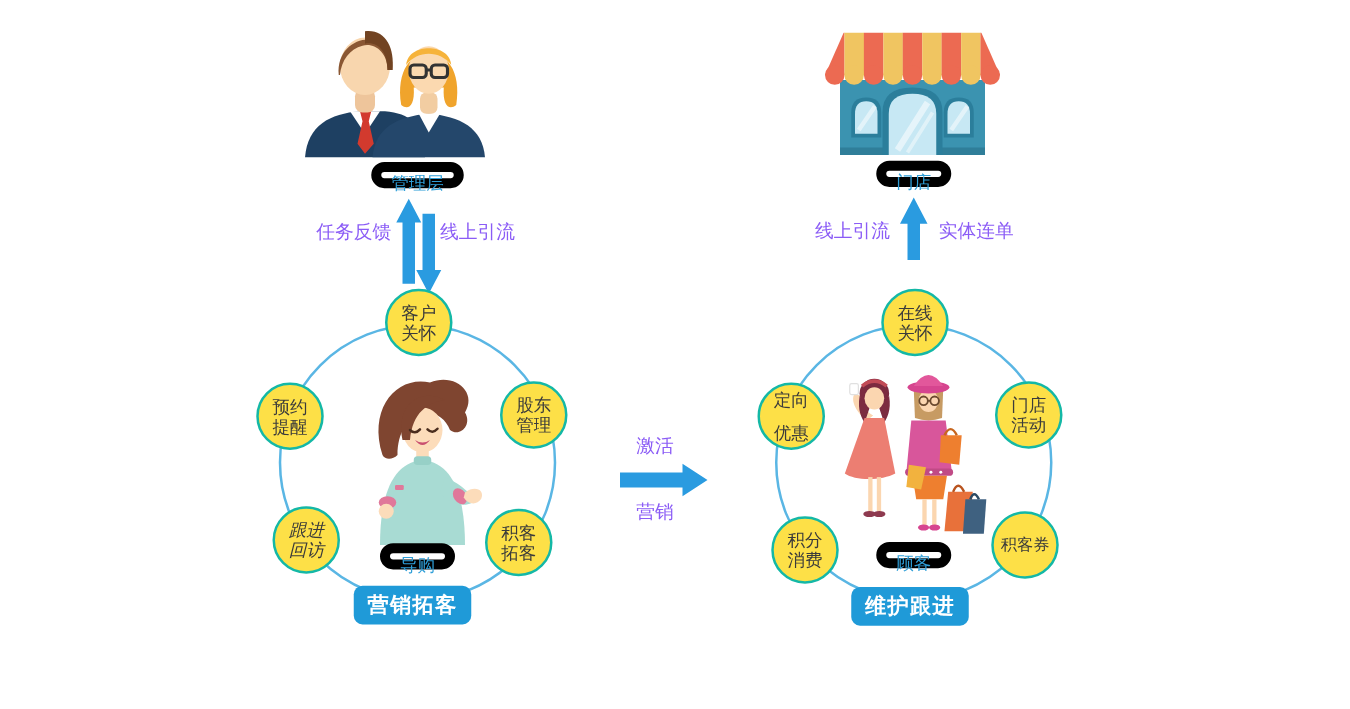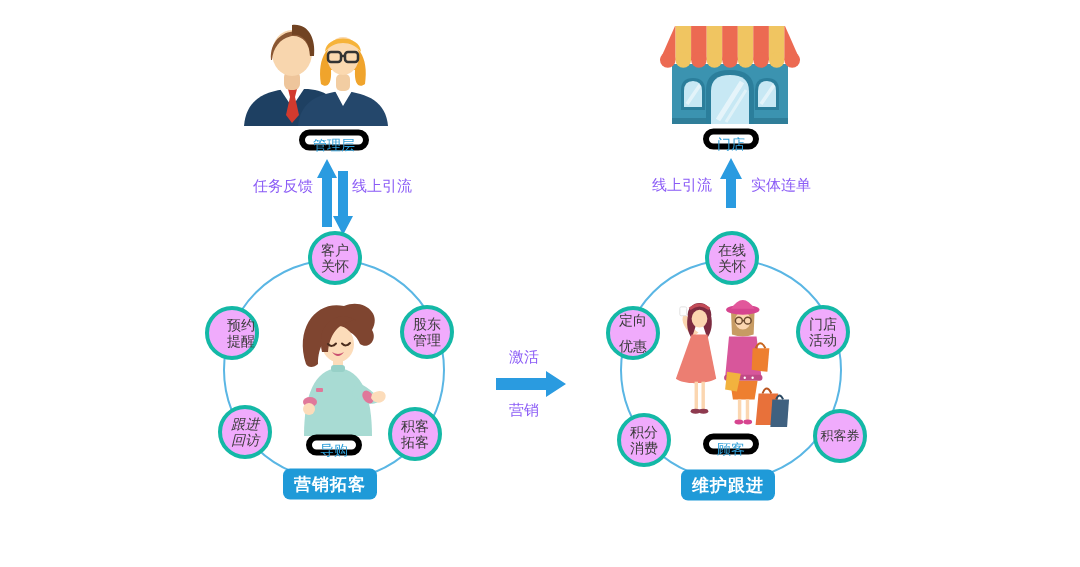--- a/index.html
+++ b/index.html
@@ -1,25 +1,25 @@
 <!DOCTYPE html>
 <html><head>
 <meta charset="utf-8">
 <style>
   html,body{margin:0;padding:0;background:#fff;}
   .stage{position:relative;width:1080px;height:567px;background:#ffffff;overflow:hidden;
          font-family:"Liberation Sans","DejaVu Sans",sans-serif;}
   .ring{position:absolute;width:222px;height:222px;border:2px solid #5ab6e4;border-radius:50%;
         box-sizing:border-box;background:transparent;z-index:1;}
   .illus{position:absolute;z-index:2;}
-  .node{position:absolute;width:54px;height:54px;background:#f0abfc;border:4px solid #14b8a6;
+  .node{position:absolute;width:54px;height:54px;background:#fde047;border:2px solid #14b8a6;
         border-radius:50%;box-sizing:border-box;display:flex;flex-direction:column;align-items:center;
         justify-content:center;font-size:14px;line-height:1.15;color:#3b3b3b;text-align:center;
         transform:translate(-50%,-50%);z-index:3;}
-  .pill{position:absolute;background:#fff;border:6px solid #000000;border-radius:11px;color:#2f9fd8;
+  .pill{position:absolute;background:#fff;border:8px solid #000000;border-radius:11px;color:#2f9fd8;
         font-size:14px;padding:0 8px;height:21px;line-height:18px;transform:translate(-50%,-50%);
         white-space:nowrap;box-sizing:border-box;z-index:4;}
   .banner{position:absolute;background:#1f9ad8;color:#fff;font-weight:bold;font-size:17px;
         padding:4px 11px;border-radius:7px;transform:translate(-50%,-50%);white-space:nowrap;
         letter-spacing:1px;z-index:4;}
   .flowlabel{position:absolute;color:#8b5cf6;font-size:15px;transform:translate(-50%,-50%);
         white-space:nowrap;z-index:3;}
   .arrowsvg{position:absolute;z-index:2;}
 </style>
 </head>
@@ -180,21 +180,21 @@
   <div class="flowlabel" style="left:382px;top:186px;">线上引流</div>
   <div class="flowlabel" style="left:682px;top:185px;">线上引流</div>
   <div class="flowlabel" style="left:781px;top:185px;">实体连单</div>
   <div class="flowlabel" style="left:524px;top:357px;">激活</div>
   <div class="flowlabel" style="left:524px;top:410px;">营销</div>
 
   <div class="node" style="left:335px;top:258px;">
     <span>客户</span>
     <span>关怀</span>
   </div>
-  <div class="node" style="left:232px;top:333px;align-items:flex-end;">
+  <div class="node" style="left:232px;top:333px;">
     <span>预约</span>
     <span>提醒</span>
   </div>
   <div class="node" style="left:427px;top:332px;">
     <span>股东</span>
     <span>管理</span>
   </div>
   <div class="node" style="left:245px;top:432px;font-style:italic;">
     <span>跟进</span>
     <span>回访</span>
@@ -213,21 +213,21 @@
     <span>优惠</span>
   </div>
   <div class="node" style="left:823px;top:332px;">
     <span>门店</span>
     <span>活动</span>
   </div>
   <div class="node" style="left:644px;top:440px;">
     <span>积分</span>
     <span>消费</span>
   </div>
-  <div class="node" style="left:820px;top:436px;font-size:13px;margin-left:20px;">
+  <div class="node" style="left:820px;top:436px;font-size:13px;">
     <span>积客券</span>
     <span></span>
   </div>
 
   <div class="banner" style="left:728px;top:485px;">维护跟进</div>
   <div class="banner" style="left:330px;top:484px;">营销拓客</div>
 
 </div>
 
 </body></html>

